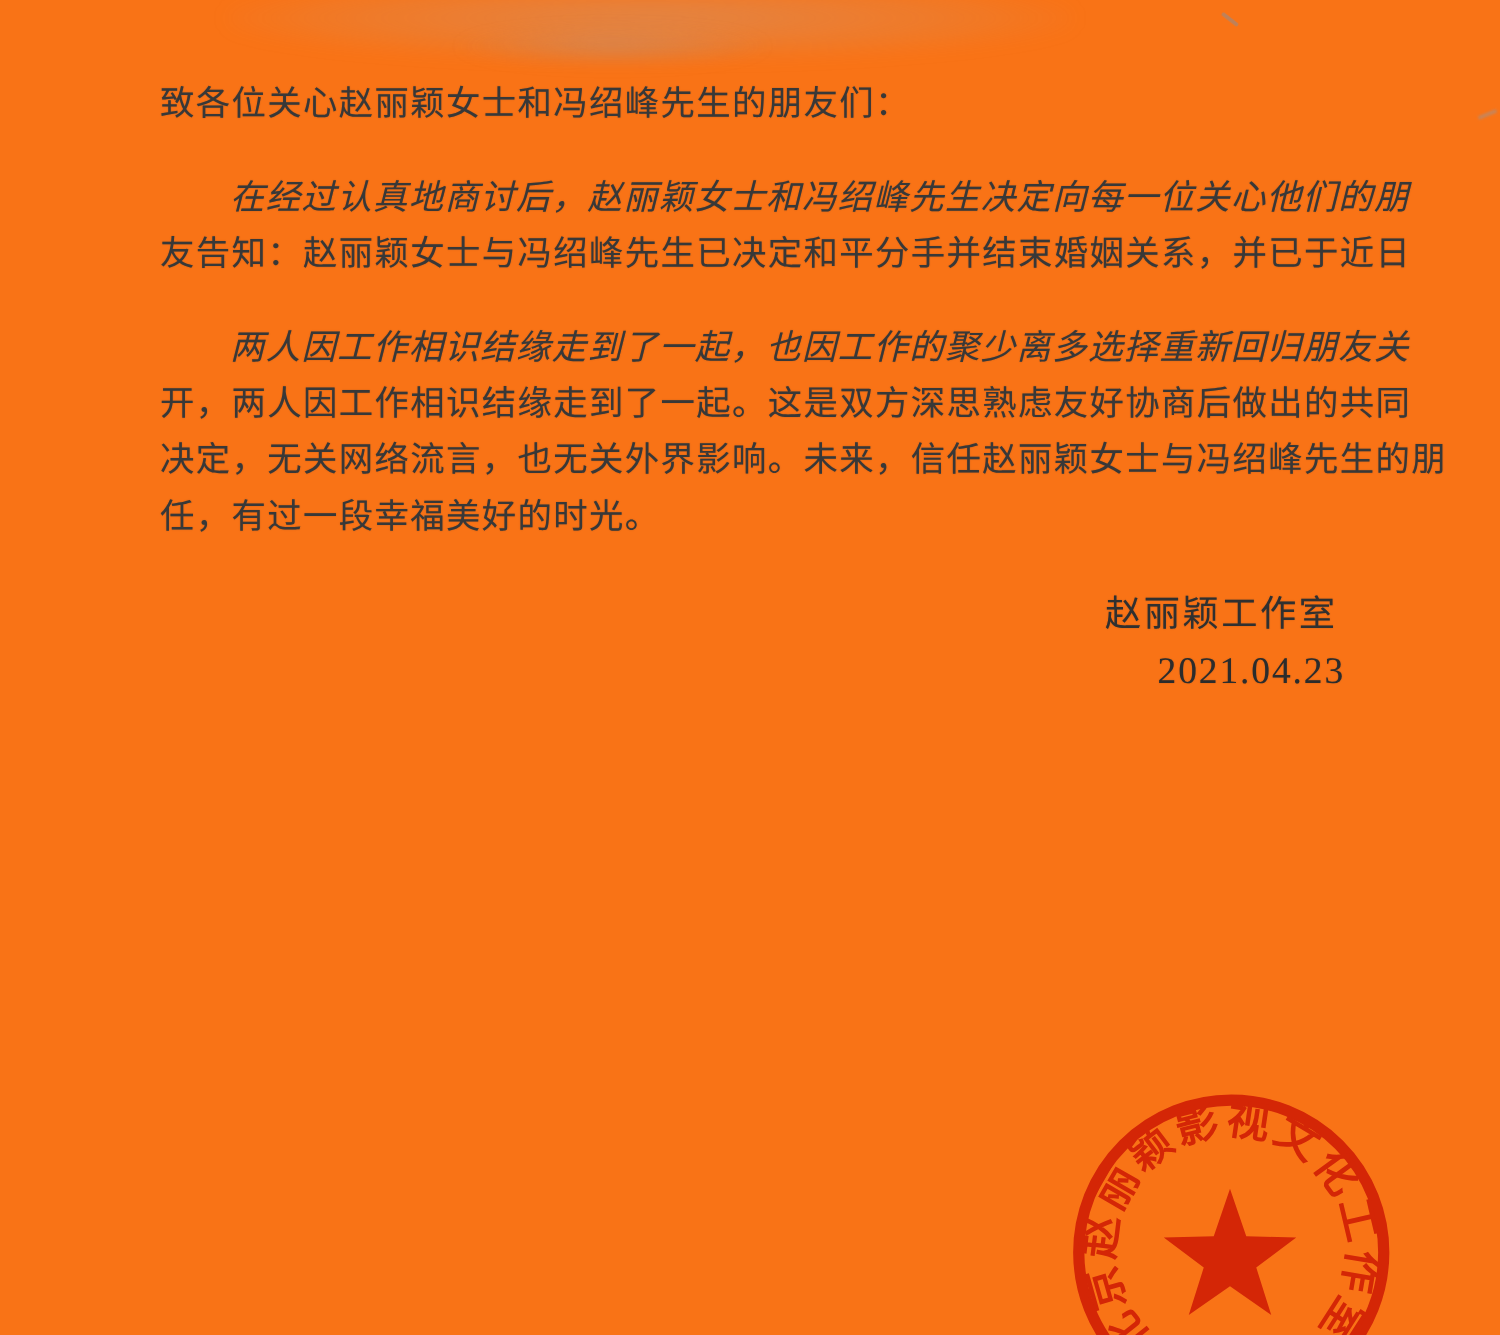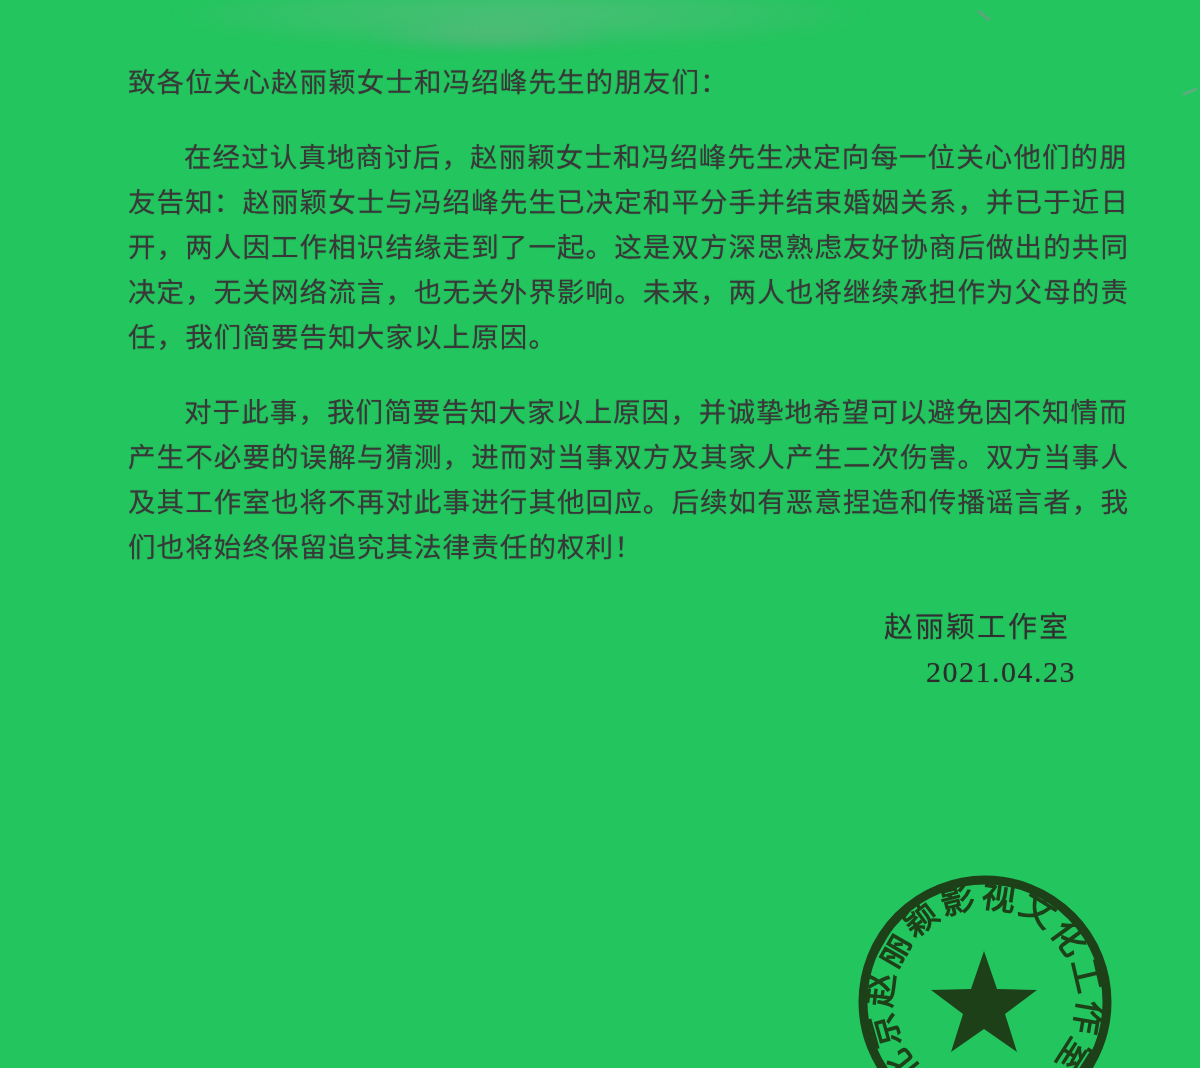--- a/index.html
+++ b/index.html
@@ -5,21 +5,21 @@
   html, body {
     margin: 0; padding: 0;
     width: 1200px; height: 1068px;
     overflow: hidden;
     background: #fbfafa;
     font-family: "Liberation Serif", "DejaVu Serif", serif;
   }
   .page {
     position: relative;
     width: 1200px; height: 1068px;
-    background: #22c55e;
+    background: #f97316;
   }
   
   .smudge { position: absolute; pointer-events: none; }
   .smudge-a {
     left: 180px; top: -8px; width: 680px; height: 56px;
     background: radial-gradient(ellipse at 50% 40%, rgba(175,175,178,0.30), rgba(175,175,178,0.10) 55%, transparent 75%);
     filter: blur(7px);
   }
   .smudge-b {
     left: 360px; top: 20px; width: 260px; height: 34px;
@@ -43,21 +43,21 @@
     left: 128px; top: 60px; width: 950px;
     color: #383838;
     font-size: 27.5px;
     letter-spacing: 1.1px;
     text-shadow: 0 0 1px rgba(55,55,55,0.45);
   }
   .line {
     height: 45px; line-height: 45px;
     white-space: nowrap;
   }
-  .p-first { padding-left: 56px; }
+  .p-first { padding-left: 56px; font-style: italic; }
   .p-gap { margin-top: 30px; }
   .signature {
     margin-top: 35px;
     height: 45px; line-height: 45px;
     text-align: right; padding-right: 8px;
     font-size: 29px; letter-spacing: 2px;
     color: #303030;
   }
   .sig-date {
     margin-top: 2px;
@@ -93,31 +93,26 @@
   <div class="doc">
 
     <div class="line">致各位关心赵丽颖女士和冯绍峰先生的朋友们：</div>
 
     <div>
       <div class="line p-first p-gap">在经过认真地商讨后，赵丽颖女士和冯绍峰先生决定向每一位关心他们的朋</div>
       <div class="line">友告知：赵丽颖女士与冯绍峰先生已决定和平分手并结束婚姻关系，并已于近日</div>
     </div>
 
     <div>
+      <div class="line p-first p-gap">两人因工作相识结缘走到了一起，也因工作的聚少离多选择重新回归朋友关</div>
       <div class="line">开，两人因工作相识结缘走到了一起。这是双方深思熟虑友好协商后做出的共同</div>
-      <div class="line">决定，无关网络流言，也无关外界影响。未来，两人也将继续承担作为父母的责</div>
-      <div class="line">任，我们简要告知大家以上原因。</div>
+      <div class="line">决定，无关网络流言，也无关外界影响。未来，信任赵丽颖女士与冯绍峰先生的朋</div>
+      <div class="line">任，有过一段幸福美好的时光。</div>
     </div>
 
-    <div>
-      <div class="line p-first p-gap">对于此事，我们简要告知大家以上原因，并诚挚地希望可以避免因不知情而</div>
-      <div class="line">产生不必要的误解与猜测，进而对当事双方及其家人产生二次伤害。双方当事人</div>
-      <div class="line">及其工作室也将不再对此事进行其他回应。后续如有恶意捏造和传播谣言者，我</div>
-      <div class="line">们也将始终保留追究其法律责任的权利！</div>
-    </div>
 
     <div>
     </div>
 
     <div class="signature">赵丽颖工作室</div>
     <div class="sig-date">2021.04.23</div>
 
   </div>
 
   <svg class="stamp" viewBox="820 840 400 228" aria-hidden="true">

